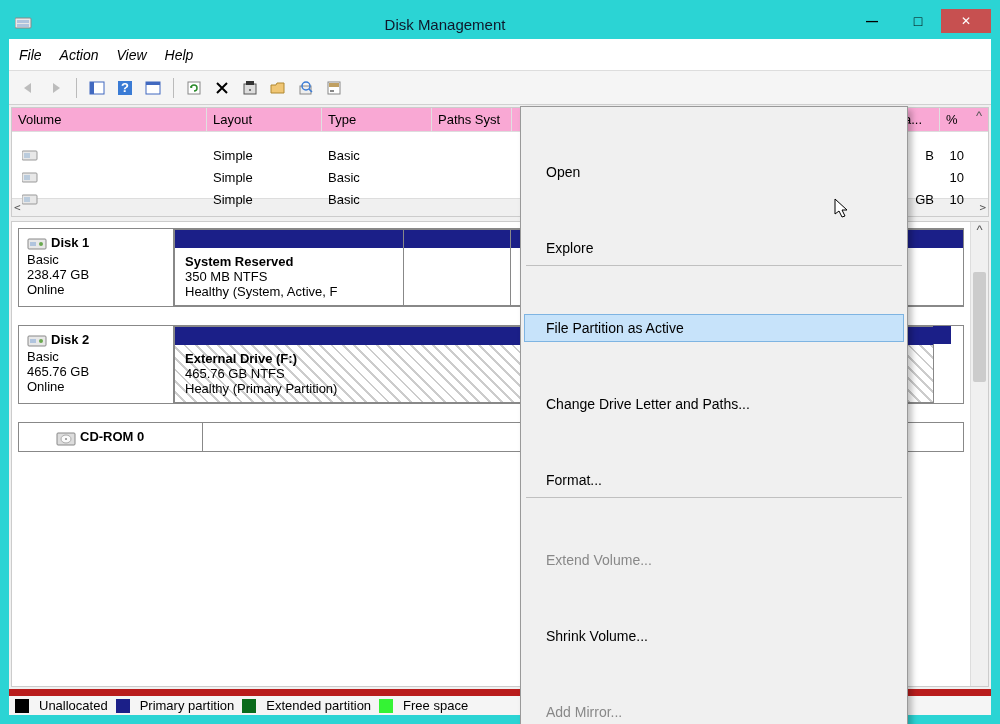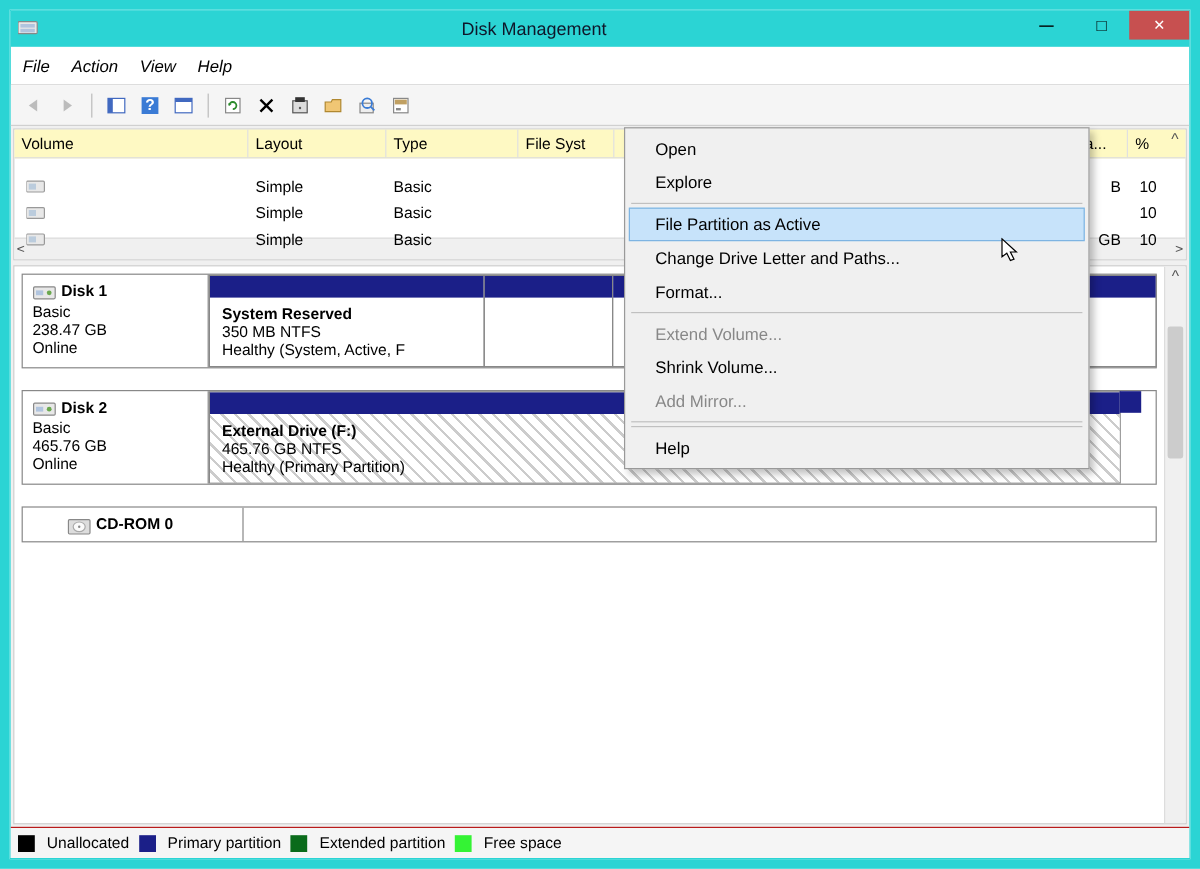--- a/index.html
+++ b/index.html
@@ -15,45 +15,45 @@
 .winbtn.min:before { content:"—"; font-size:12px; font-weight:bold; }
 .winbtn.max:before { content:"□"; font-size:14px; }
 .menubar { display:flex; padding: 4px 10px; gap: 18px; border-bottom: 1px solid #ddd; height: 32px; align-items: center; font-style: italic; }
 .menubar span { font-size:14px; }
 .toolbar { display:flex; padding: 4px 8px; gap: 6px; align-items:center; border-bottom:1px solid #d0d0d0; height:34px; background:#f5f5f5; }
 .tbtn { width:22px; height:22px; display:flex; align-items:center; justify-content:center; border:1px solid transparent; }
 .tbtn.disabled { opacity:.35; }
 .tsep { width:1px; height:20px; background:#bbb; margin:0 3px; }
 .content { flex:1; display:flex; flex-direction:column; background:#f0f0f0; }
 .listpane { background:#fff; border:1px solid #ccc; margin:2px; }
-.listhead { display:flex; background:#fef9c3; border-bottom:1px solid #ddd; }
+.listhead { display:flex; background:#f9a8d4; border-bottom:1px solid #ddd; }
 .listhead .col { padding:4px 6px; border-right:1px solid #e0e0e0; font-size:13px; overflow:hidden; white-space:nowrap; }
 .listbody { }
 .listrow { display:flex; align-items:center; height:22px; }
 .listrow .cell { padding:1px 6px; font-size:13px; white-space:nowrap; overflow:hidden;margin-top:24px; }
 .vicon { width:16px; height:12px; display:inline-block; margin:0 6px 0 4px; vertical-align:middle; }
 .hscroll { height:18px; background:#f0f0f0; border-top:1px solid #ddd; display:flex; align-items:center; justify-content:space-between; padding:0 2px; }
 .hscroll span { font-size:11px; color:#555; font-family:monospace; }
 .diskpane { flex:1; margin:2px; border:1px solid #ccc; background:#fff; overflow:hidden; position:relative; }
 .diskrow { display:flex; border:1px solid #888; margin:6px 6px 18px 6px; }
 .diskinfo { width:155px; padding:6px 8px; border-right:1px solid #888; }
 .diskinfo .dicon { width:20px; height:16px; display:inline-block; vertical-align:middle; margin-right:4px; }
 .diskinfo b { font-weight:bold; }
 .diskmap { flex:1; display:flex; }
 .part { border:1px solid #888; display:flex; flex-direction:column; margin-right:-1px; }
 .partbar { height:18px; background:#1b1f88; }
 .partbody { padding:6px 10px; flex:1; }
 .partbody b { font-weight:bold; }
 .hatch { background: repeating-linear-gradient(45deg,#fff,#fff 6px,#ccc 6px,#ccc 8px); }
 .diskpane-scroll { position:absolute; right:0; top:0; bottom:0; width:18px; background:#f0f0f0; border-left:1px solid #ddd; }
 .diskpane-scroll .thumb { position:absolute; left:2px; right:2px; top:50px; height:110px; background:#ccc; border-radius:2px; }
-.legend { display:flex; align-items:center; gap:8px; padding:2px 6px; background:#f5f5f5; border-top:1px solid #b91c1c; height:26px; }
+.legend { display:flex; align-items:center; gap:8px; padding:2px 6px; background:#f5f5f5; border-top:7px solid #b91c1c; height:26px; }
 .lbox { width:14px; height:14px; display:inline-block; margin-right:2px; }
 .ctxmenu { position:absolute; left:520px; top:106px; width:388px; background:#f0f0f0; border:1px solid #999; box-shadow:4px 4px 6px rgba(0,0,0,.25); padding:3px; z-index:100; }
-.ctxmenu .mi { padding:6px 14px 6px 22px; font-size:14px; }
+.ctxmenu .mi { padding:6px 14px 6px 22px; font-size:14px;margin-top:48px; }
 .ctxmenu .mi.hover { background:#C7E3FA; border:1px solid #7eb4e2; padding:5px 13px 5px 21px; }
 .ctxmenu .mi.disabled { color:#888; }
 .ctxmenu hr { border:none; border-top:1px solid #c0c0c0; margin:3px 2px; }
 .cursor { position:absolute; left:834px; top:198px; z-index:200; pointer-events:none; }
 svg { display:block; }
 </style>
 </head>
 <body>
 
 <div class="window">
@@ -150,21 +150,21 @@
         </svg>
       </div>
   </div>
 
   <div class="content">
     <div class="listpane">
       <div class="listhead">
         <div class="col" style="width:195px">Volume</div>
         <div class="col" style="width:115px">Layout</div>
         <div class="col" style="width:110px">Type</div>
-        <div class="col" style="width:80px">File Syst</div>
+        <div class="col" style="width:80px">Paths Syst</div>
         <div style="flex:1"></div>
         <div class="col" style="width:42px">a...</div>
         <div class="col" style="width:30px;border-right:none">%</div>
         <div style="width:18px;text-align:center;color:#555">^</div>
       </div>
       <div class="listbody" id="listbody">
           <div class="listrow">
             <div class="cell" style="width:195px"><span class="vicon"><svg width="16" height="12">
                   <rect x="0" y="1" width="15" height="9" rx="1" fill="#e8e8e8" stroke="#999"></rect>
                   <rect x="2" y="3" width="6" height="5" fill="#bcd"></rect>

